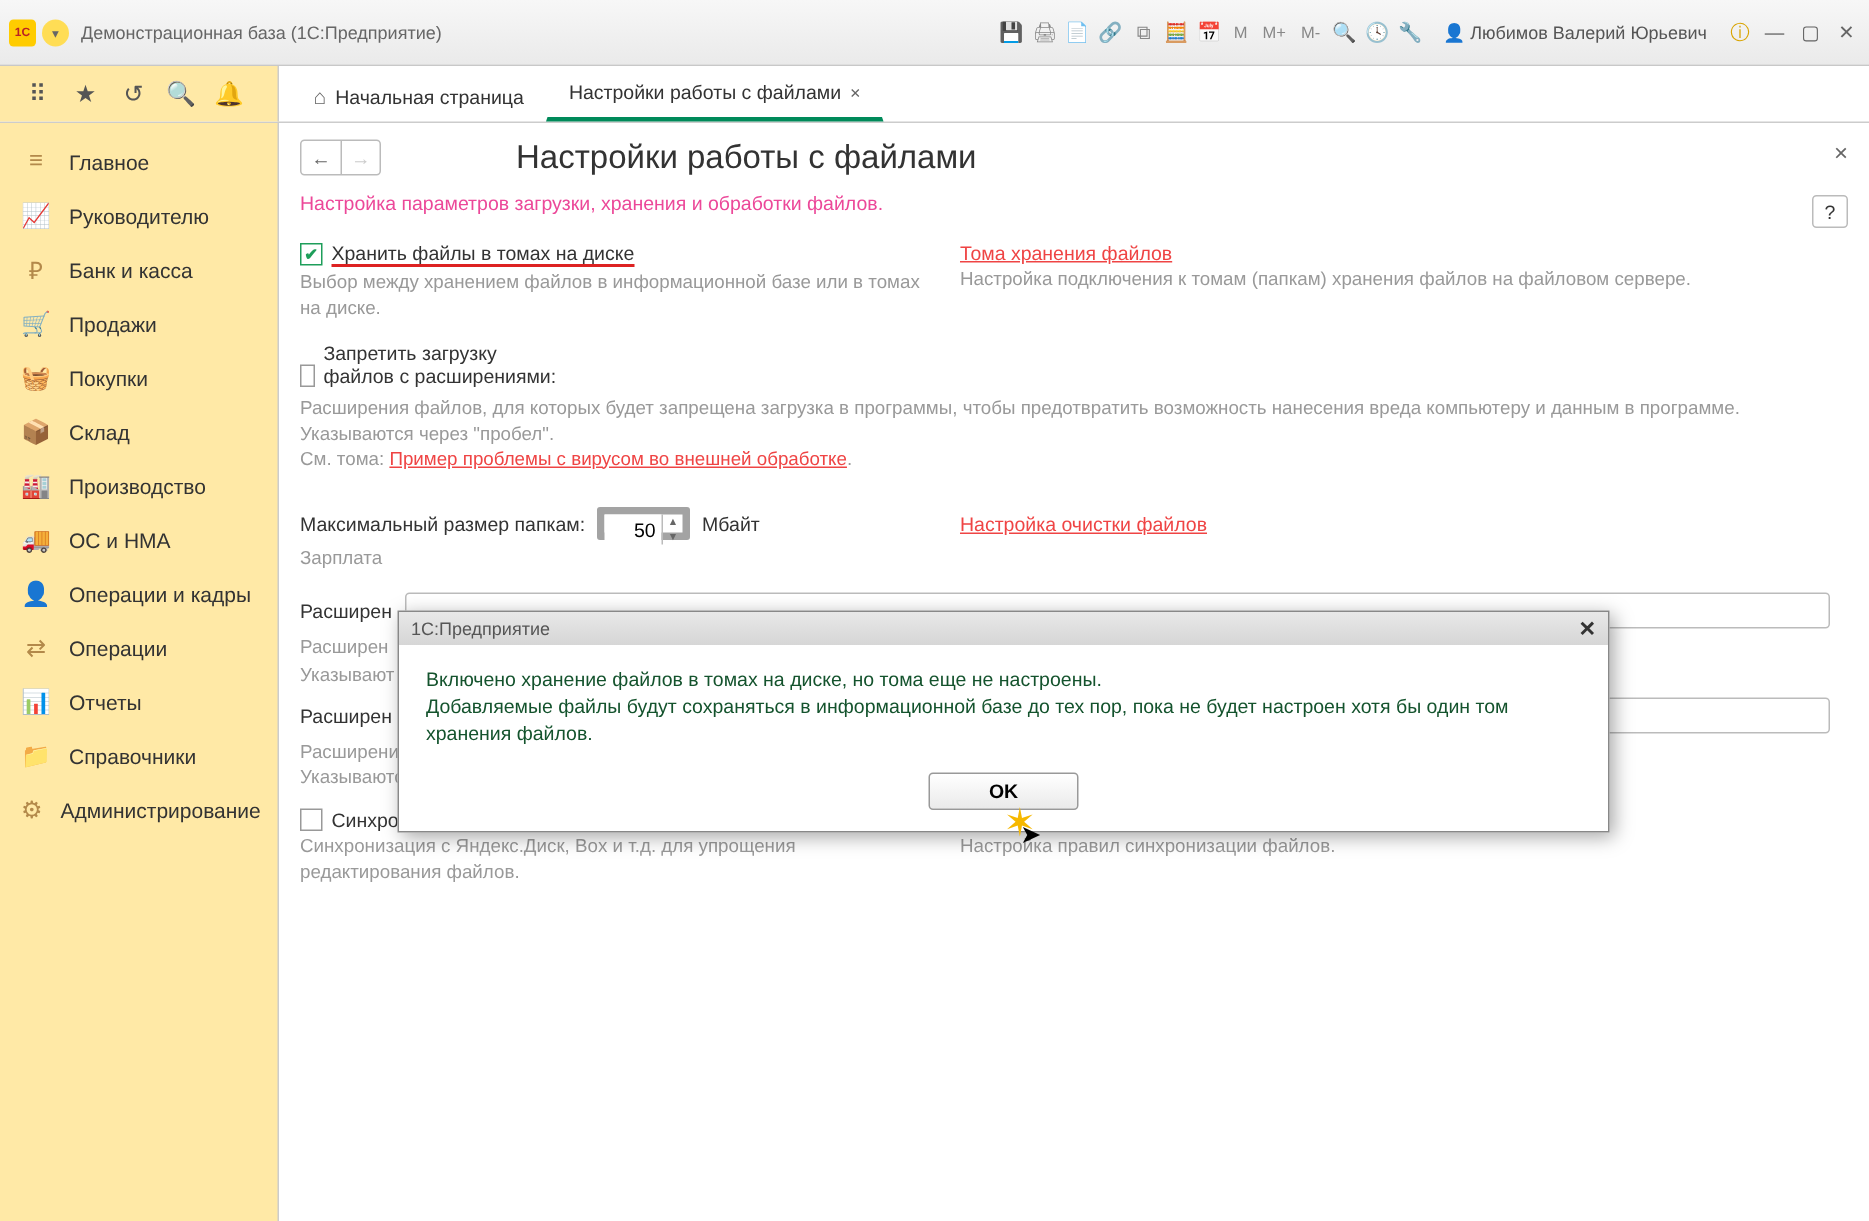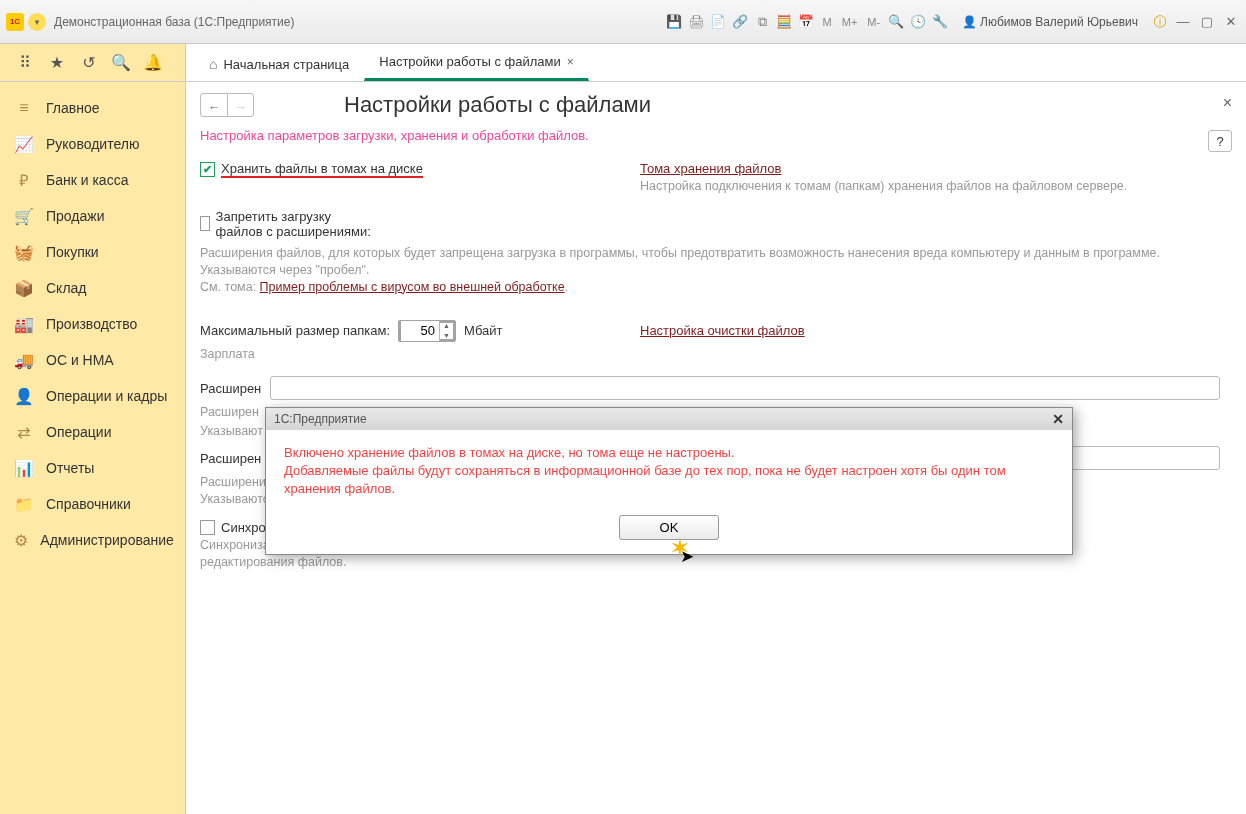--- a/index.html
+++ b/index.html
@@ -48,37 +48,37 @@
 
 .checkbox-row { display:flex; align-items:center; gap:6px; }
 .chk { width:15px; height:15px; border:1.5px solid #1e9e5a; background:#fff; display:flex;align-items:center;justify-content:center;font-size:11px;color:#1e9e5a;cursor:pointer;font-weight:bold; }
 .chk.unchecked { border-color:#999; }
 .chk-label { cursor:pointer; }
 .underline-red { border-bottom: 2px solid #d22; display:inline-block; }
 
 .hint { color:#999; font-size:12.5px; line-height:1.35; margin-top:2px; }
 
 .link { color:#0066cc; text-decoration: underline dotted; cursor:pointer; }
-.link-solid { color:#7f1d1d; text-decoration: underline; cursor:pointer; }
+.link-solid { color:#ef4444; text-decoration: underline; cursor:pointer; }
 
 .ext-box { border:1px solid #bbb; border-radius:3px; padding: 4px 8px; font-size:12.5px; color:#888; min-height: 40px; width: 830px; }
 
-.num-field { display:inline-flex; align-items:center; border:3px solid #a3a3a3; border-radius:2px; height:22px; }
+.num-field { display:inline-flex; align-items:flex-start; border:5px solid #a3a3a3; border-radius:2px; height:22px; }
 .num-field input { width: 38px; border:none; text-align:right; padding: 0 4px; font-size:13px; height:20px; }
 .num-field .spinners { width:14px; display:flex; flex-direction:column; border-left:1px solid #bbb; }
 .num-field .spin { height:10px; font-size:7px;display:flex;align-items:center;justify-content:center;color:#666;cursor:pointer; }
 
 .text-input { border:1px solid #bbb; border-radius:3px; height:24px; padding: 0 6px; width: 830px; background:#fff; }
 .dialog { position:absolute; left: 265px; top: 407px; width: 808px; background: #fff; border: 1px solid #888; box-shadow: 3px 3px 12px rgba(0,0,0,.35); }
 .dialog-title { background: linear-gradient(#e8e8e8,#d6d6d6); padding: 3px 8px; font-size: 12px; color:#555; display:flex; align-items:center; }
 .dialog-title .dtitle-text { flex:1; }
 .dialog-title .dclose { font-weight:bold; color:#333; cursor:pointer; font-size:14px; }
-.dialog-body { padding: 14px 18px 16px; font-size: 13px; line-height:1.4; color:#ef4444; }
+.dialog-body { padding: 14px 18px 16px; font-size: 13px; line-height:1.4; color:#14532d; }
 .dialog-buttons { display:flex; justify-content:center; padding: 0 0 14px; }
-.dialog-btn { min-width: 100px; padding: 4px 18px; border:1px solid #999; border-radius:3px; background: linear-gradient(#fff,#eaeaea); cursor:pointer; font-size:13px; }
+.dialog-btn { min-width: 100px; padding: 4px 18px; border:1px solid #999; border-radius:3px; background: linear-gradient(#fff,#eaeaea); cursor:pointer; font-size:13px;font-weight:bold; }
 
 .cursor-spark { position:absolute; left: 669px; top: 533px; pointer-events:none; font-size: 26px; color:#f6b800; }
 .cursor-arrow { position:absolute; left: 680px; top: 546px; pointer-events:none; font-size: 17px; color:#000; }
 </style>
 </head>
 <body>
 
 <div class="titlebar">
   <div class="logo">1C</div>
   <div class="drop">▾</div>
@@ -196,32 +196,33 @@
     <div class="help-btn">?</div>
 
     <div class="intro-text">Настройка параметров загрузки, хранения и обработки файлов.</div>
 
     <div class="row">
       <div class="col-left">
         <div class="checkbox-row">
           <div class="chk">✔</div>
           <span class="underline-red"><span class="chk-label">Хранить файлы в томах на диске</span></span>
         </div>
+        <div class="hint">Выбор между хранением файлов в информационной базе или в томах на диске.</div>
       </div>
       <div class="col-right">
         <div><span class="link-solid">Тома хранения файлов</span></div>
         <div class="hint">Настройка подключения к томам (папкам) хранения файлов на файловом сервере.</div>
       </div>
     </div>
 
     <div style="height:10px"></div>
 
     <div class="row">
       <div style="width:186px; padding-right:10px;">
-        <div class="checkbox-row" style="align-items:center">
+        <div class="checkbox-row" style="align-items:flex-end">
           <div class="chk unchecked"></div>
           <span class="chk-label">Запретить загрузку файлов с расширениями:</span>
         </div>
       </div>
     </div>
     <div class="hint" style="margin-top:6px">
       <span>Расширения файлов, для которых будет запрещена загрузка в  программы, чтобы предотвратить возможность нанесения вреда компьютеру и  данным в программе. Указываются через "пробел".</span><br>
       <span>См. тома: </span><span class="link-solid">Пример проблемы с вирусом во внешней  обработке</span>.
     </div>
 

